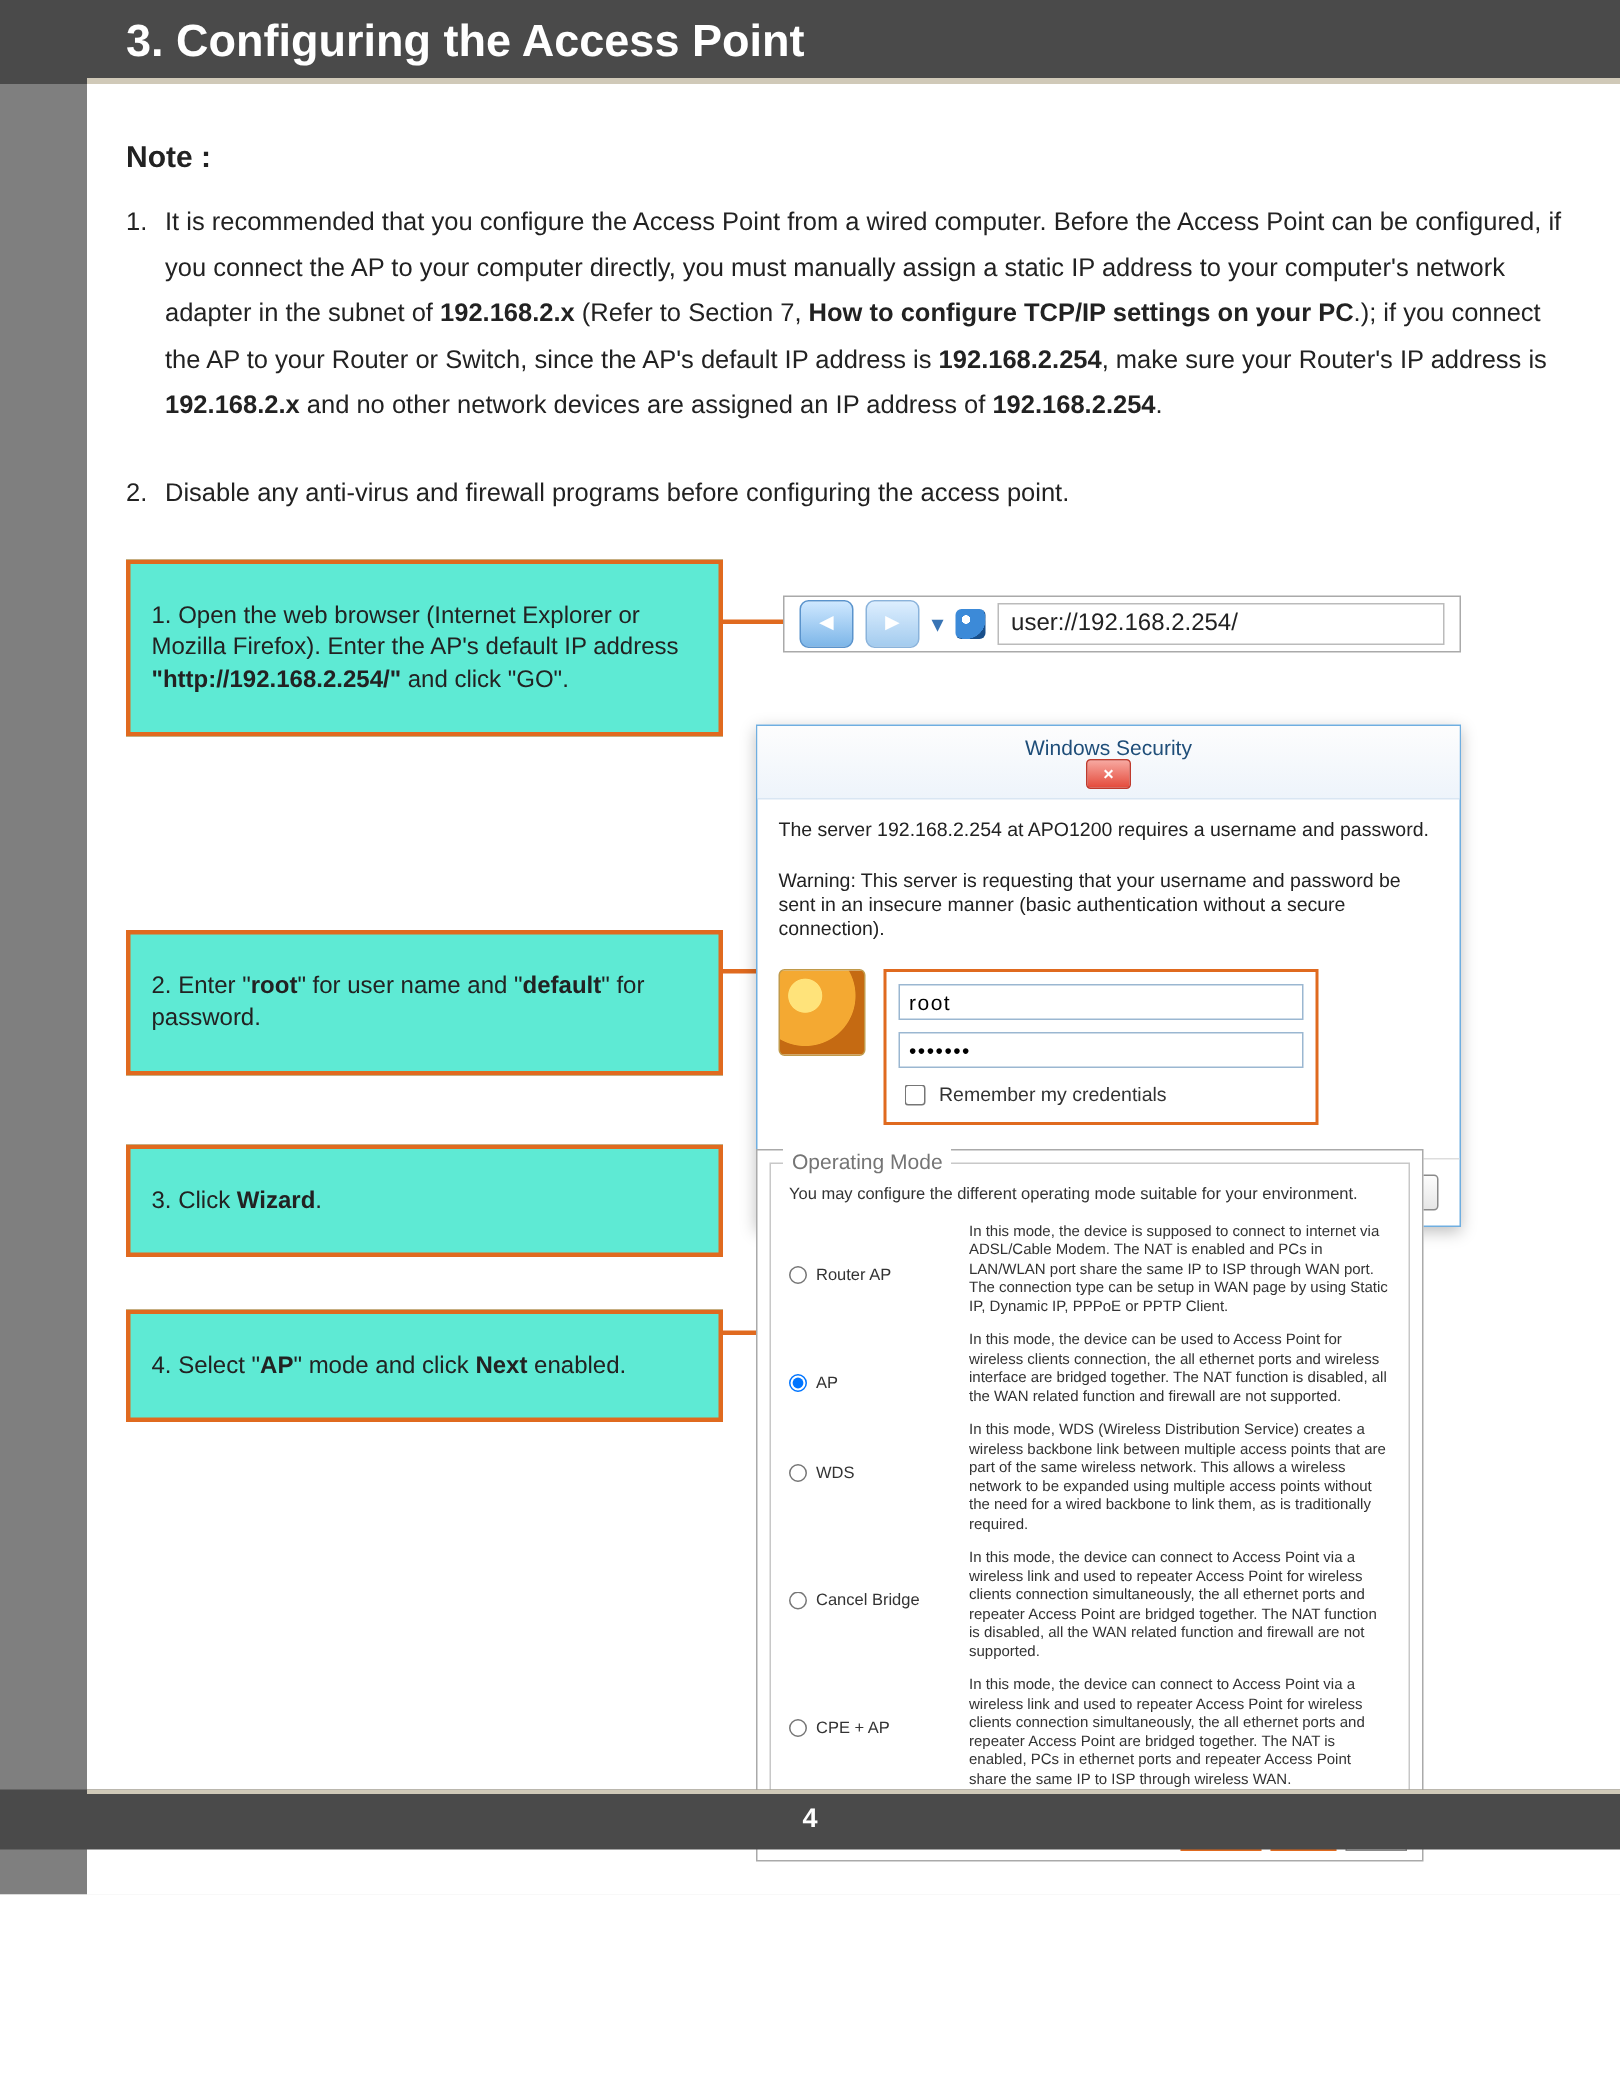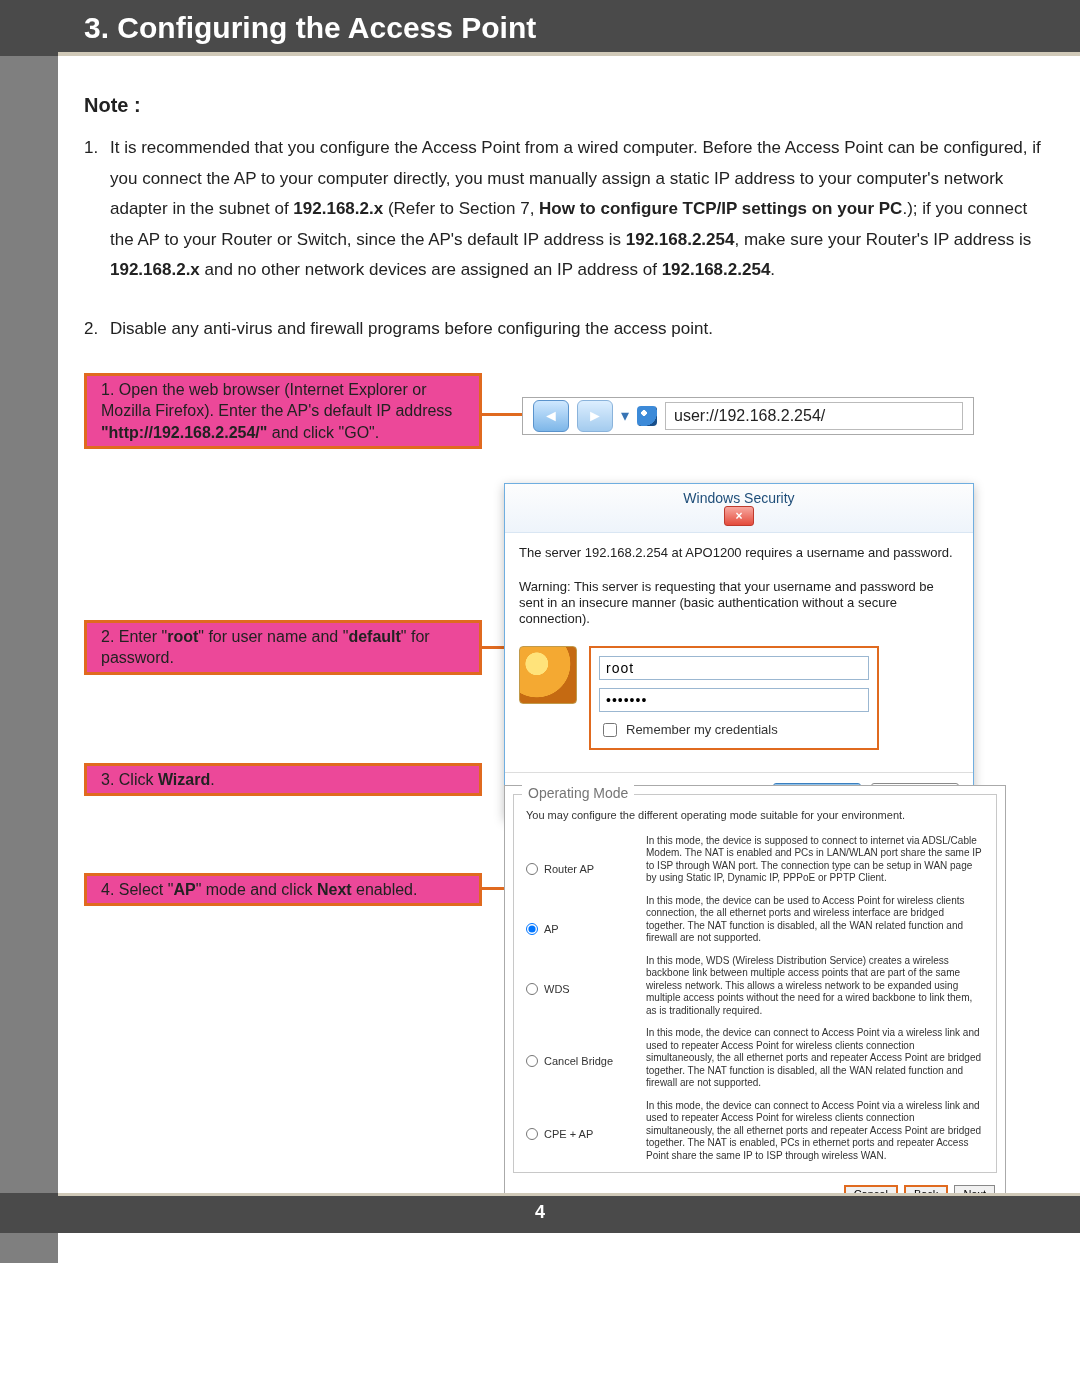--- a/index.html
+++ b/index.html
@@ -53,22 +53,22 @@
   .b { font-weight: bold; }
 
   .steps-area {
     position: relative;
     margin-top: 10px;
     height: 820px;
   }
   .obox {
     position: absolute;
     border: 3px solid #e06a1f;
-    background: #ec4899;
-    padding: 3px 14px;
+    background: #5eead4;
+    padding: 24px 14px;
     font-size: 16px;
     line-height: 1.35;
     box-sizing: border-box;
   }
   .oline {
     position: absolute;
     background: #e06a1f;
     height: 3px;
   }
 
@@ -311,21 +311,21 @@
 
       <div class="obox" style="left:0; top:390px; width:398px;">
         <span>3. Click </span><span class="b">Wizard</span><span>.</span>
       </div>
 
       <div class="obox" style="left:0; top:500px; width:398px;">
         <span>4. Select "</span><span class="b">AP</span><span>" mode and click </span><span class="b">Next</span><span> enabled.</span>
       </div>
       <div class="oline" style="left:398px; top:514px; width:62px;"></div>
 
-      <div class="om-panel" style="left:420px; top:412px; width:502px;">
+      <div class="om-panel" style="left:420px; top:393px; width:445px;">
         <div class="om-fieldset">
           <span class="om-legend">Operating Mode</span>
           <div class="om-desc">You may configure the different operating mode suitable for your environment.</div>
           <div id="om-rows">
               <div class="om-row">
                 <label class="om-opt">
                   <input type="radio" name="om" style="">
                   <span>Router AP</span>
                 </label>
                 <div class="om-txt">In this mode, the device is supposed to connect to internet via ADSL/Cable Modem. The NAT is enabled and PCs in LAN/WLAN port share the same IP to ISP through WAN port. The connection type can be setup in WAN page by using Static IP, Dynamic IP, PPPoE or PPTP Client.</div>

